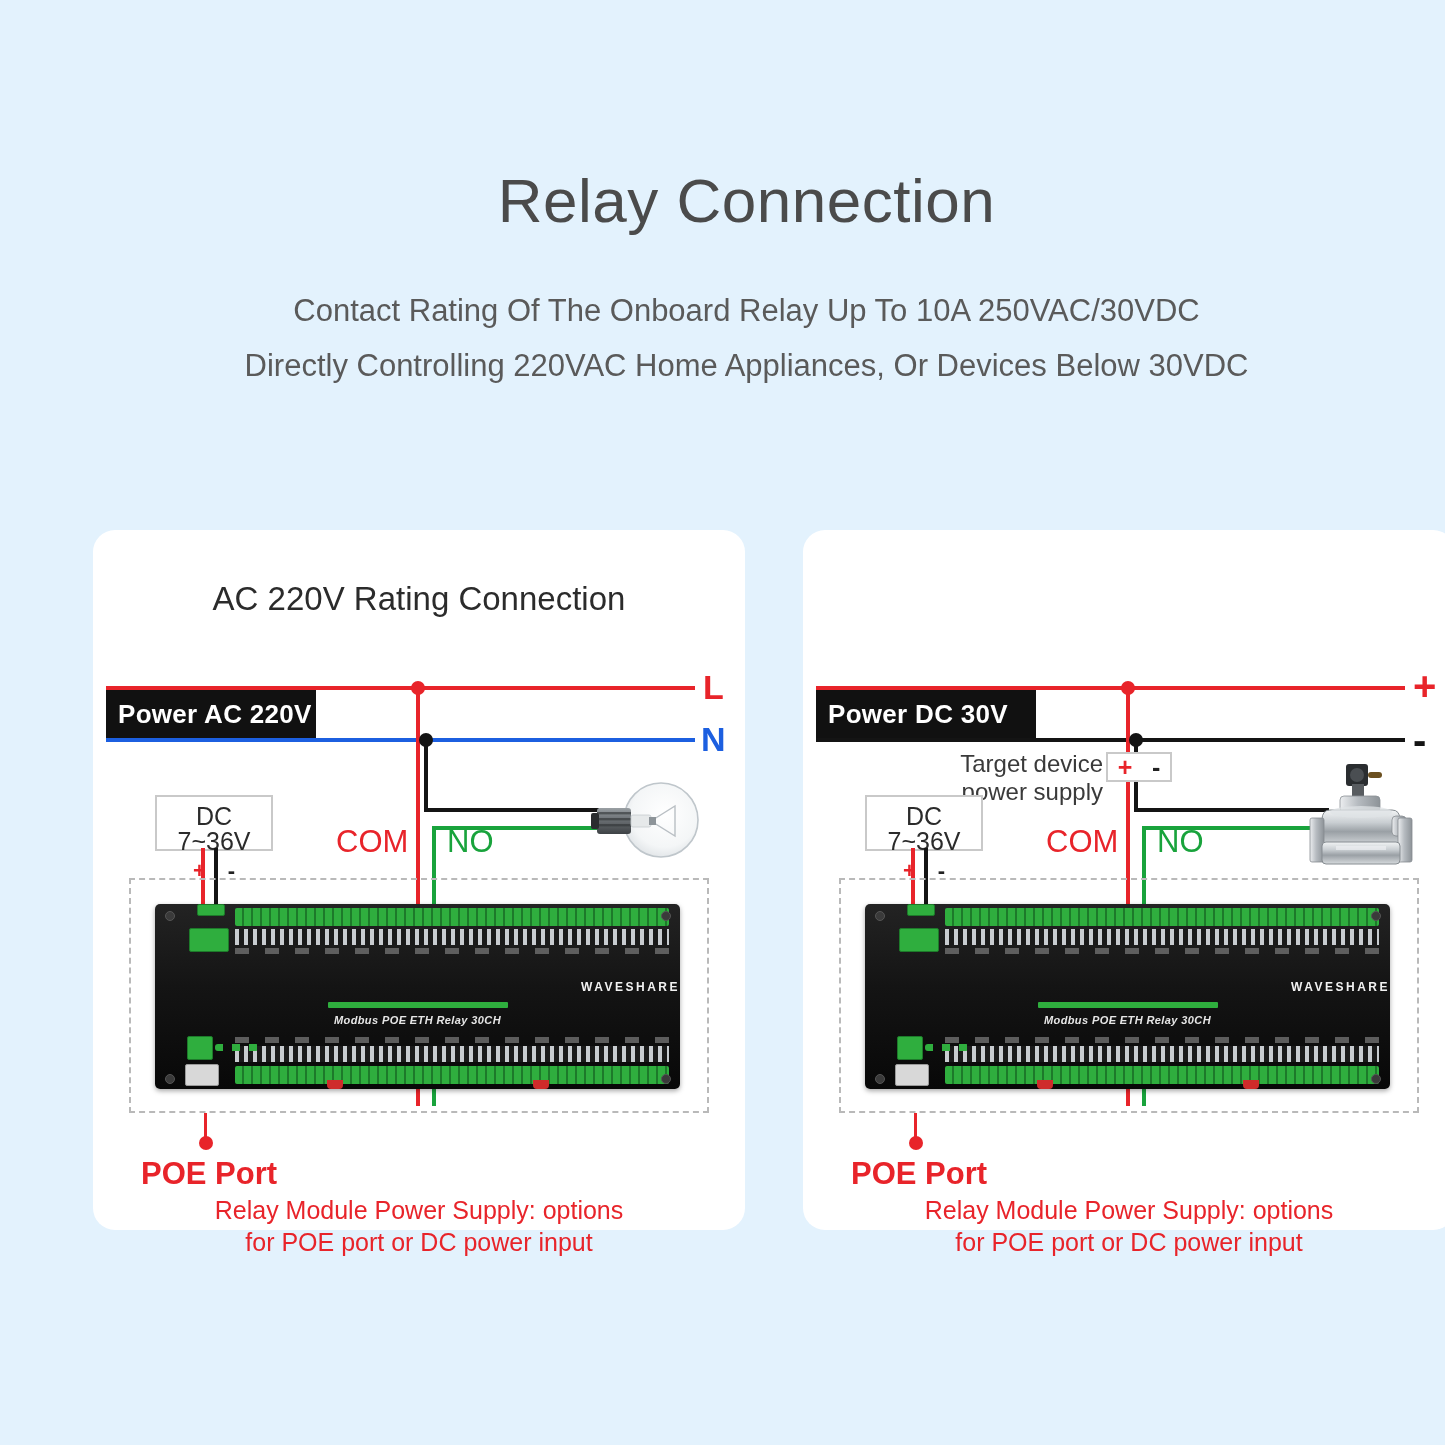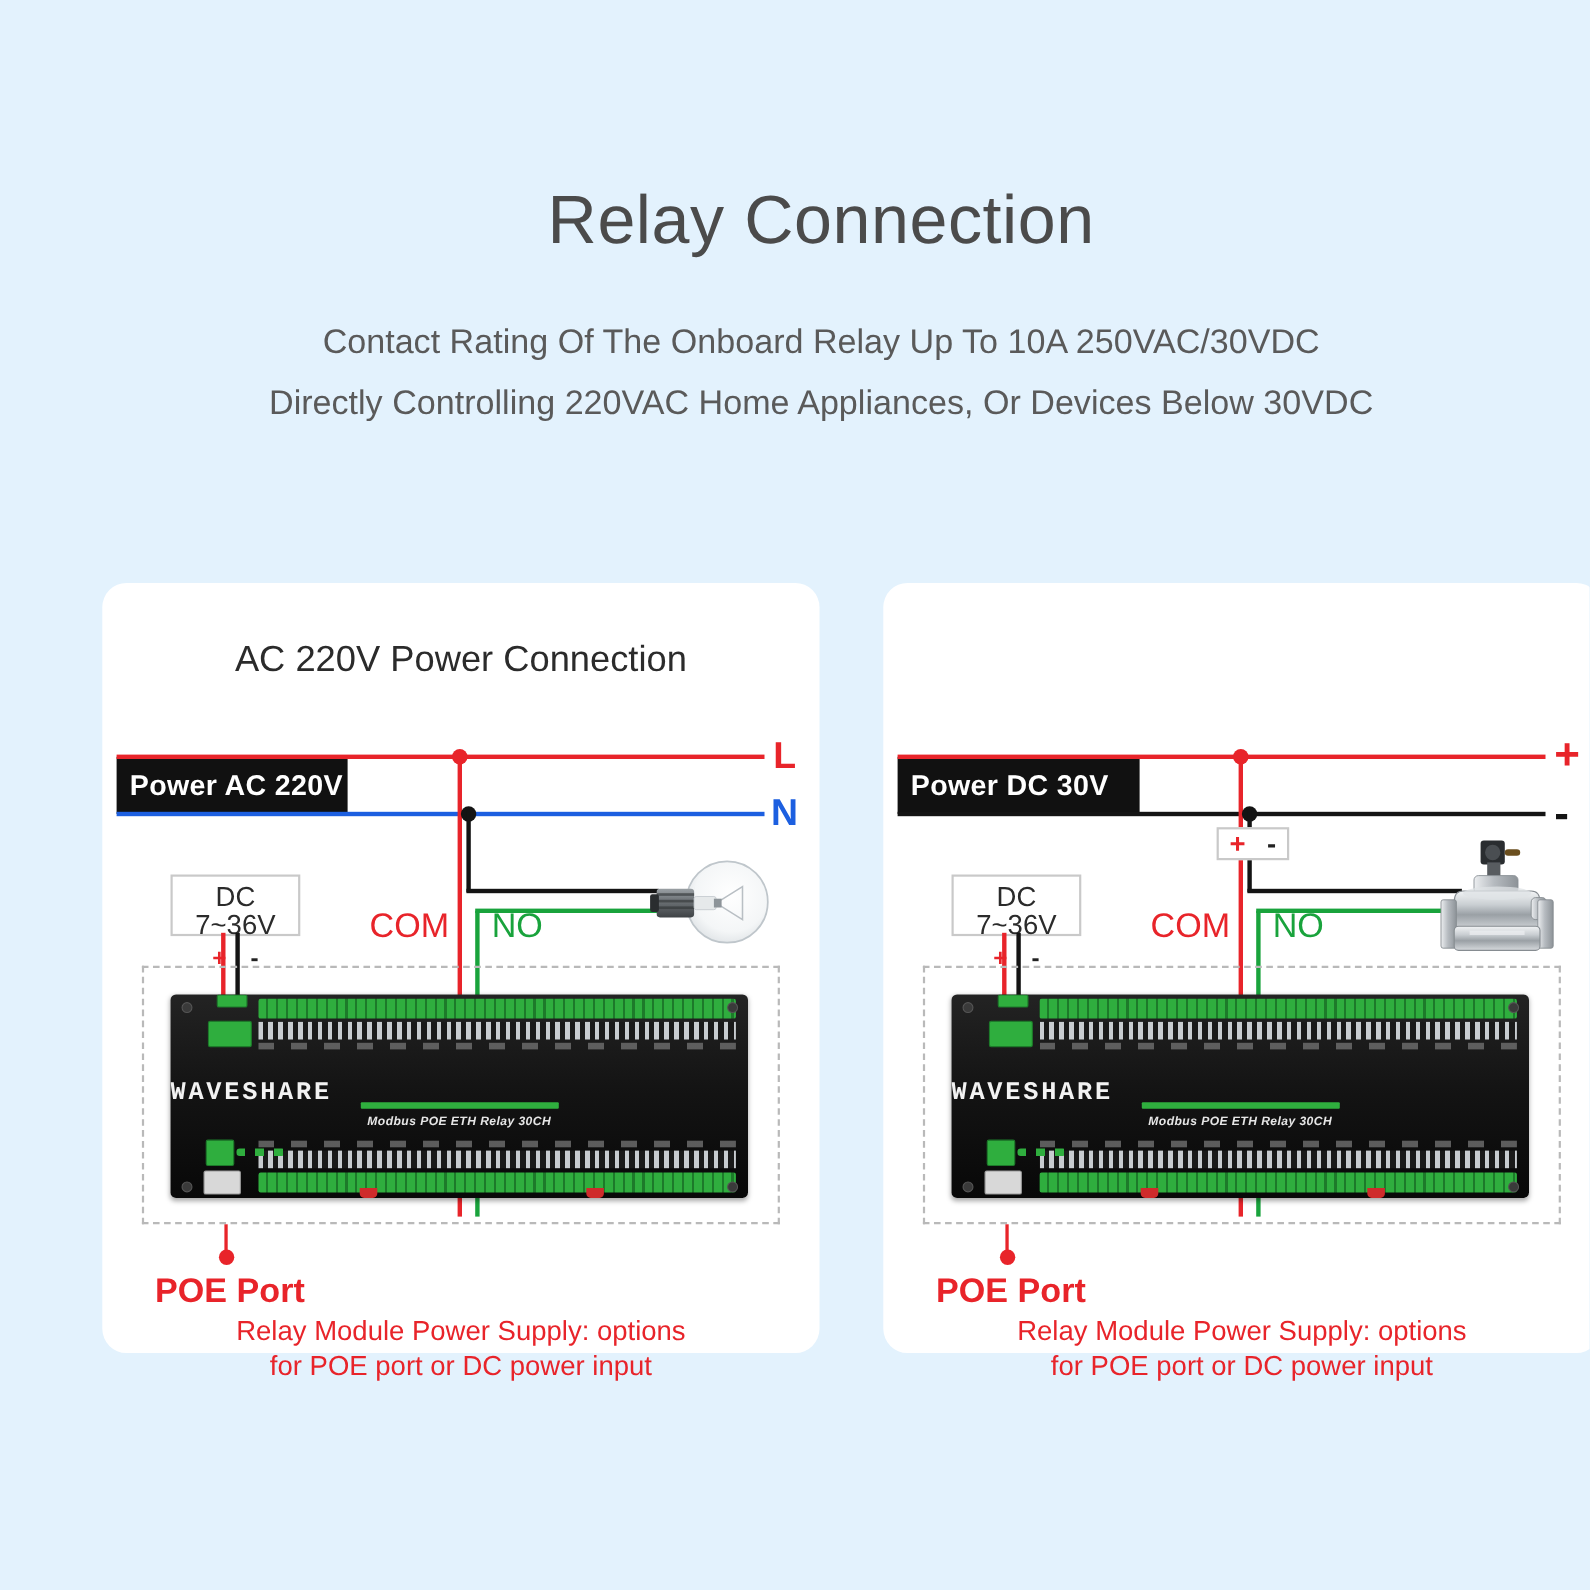--- a/index.html
+++ b/index.html
@@ -165,23 +165,23 @@
     border-radius:3px;
   }
   .b-usb{
     position:absolute;background:#d8d8d8;border-radius:2px;border:1px solid #9a9a9a;
   }
   .b-screw{
     position:absolute;width:8px;height:8px;border-radius:50%;
     background:#3a3a3a;border:1px solid #555;
   }
   .b-logo{
-    position:absolute;left:0;right:0;text-align:left;
-    color:#f2f2f2;font-size:23px;font-weight:700;letter-spacing:2.5px;
-    font-family:Liberation Mono, monospace;
+    position:absolute;left:0;right:0;text-align:right;
+    color:#f2f2f2;font-size:12px;font-weight:700;letter-spacing:2.5px;
+    font-family:Liberation Sans, sans-serif;
   }
   .b-bar{
     position:absolute;height:6px;background:#2fae3e;border-radius:1px;
   }
   .b-model{
     position:absolute;left:0;right:0;text-align:center;
     color:#e6e6e6;font-size:11px;font-style:italic;font-weight:700;letter-spacing:.4px;
   }
   .b-red-clip{
     position:absolute;width:16px;height:9px;background:#cf2b2b;border-radius:0 0 4px 4px;
@@ -210,21 +210,21 @@
 
   <div class="hdr">
     <h1>Relay Connection</h1>
     <div class="sub">
       <div>Contact Rating Of The Onboard Relay Up To 10A 250VAC/30VDC</div>
       <div>Directly Controlling 220VAC Home Appliances, Or Devices Below 30VDC</div>
     </div>
   </div>
 
   <div class="card" id="card-ac">
-    <div class="card-title">AC 220V Power Connection</div>
+    <div class="card-title">AC 220V Rating Connection</div>
 
     <div class="diag">
 
       <div class="supply-label" style="left:13px;top:158px;width:210px;height:52px;">Power AC 220V</div>
 
       <div class="wire wh w-red" style="left:13px;top:156px;width:589px;"></div>
 
       <div class="wire wh w-blue" style="left:13px;top:208px;width:589px;"></div>
 
       <div class="term term-red" style="left:610px;top:140px;">L</div>
@@ -346,20 +346,24 @@
       <div class="wire wv w-red" style="left:323px;top:156px;height:420px;"></div>
       <div class="node node-red" style="left:318px;top:151px;"></div>
 
       <div class="node node-black" style="left:326px;top:203px;"></div>
       <div class="wire wv w-black" style="left:331px;top:208px;height:73px;"></div>
       <div class="wire wh w-black" style="left:331px;top:278px;width:195px;"></div>
 
       <div class="wire wv w-green" style="left:339px;top:298px;height:278px;"></div>
       <div class="wire wh w-green" style="left:339px;top:296px;width:185px;"></div>
 
+      <div class="tds" style="left:130px;top:220px;width:170px;">
+        <div>Target device</div>
+        <div>power supply</div>
+      </div>
       <div class="pmbox" style="left:303px;top:222px;width:66px;height:30px;">
         <span class="p">+</span>
         <span class="m">-</span>
       </div>
 
       <div class="valve" style="left:505px;top:228px;width:125px;height:120px;">
         <svg width="125" height="120" viewBox="0 0 125 120">
           <defs>
             <linearGradient id="steel" x1="0" y1="0" x2="0" y2="1">
               <stop offset="0%" stop-color="#f2f4f5"></stop>

